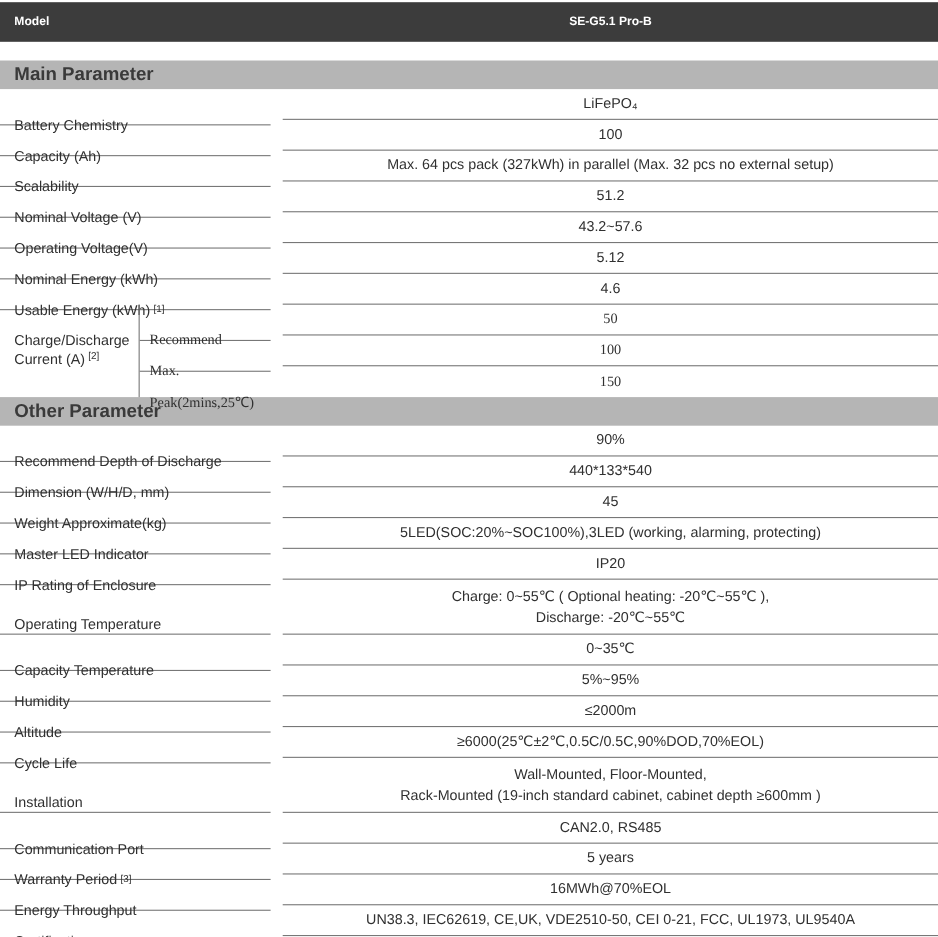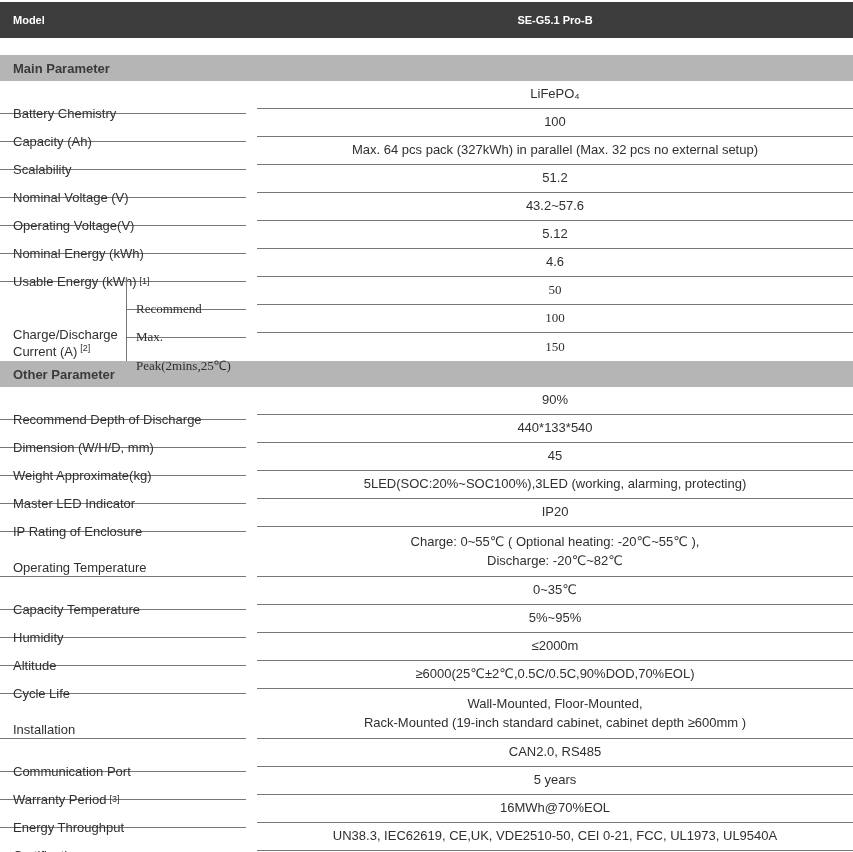--- a/index.html
+++ b/index.html
@@ -19,21 +19,21 @@
     color:#ffffff; font-weight:bold; font-size:11px;
   }
   .model-bar .mlabel { width:246px; padding-left:13px; }
   .model-bar .mgap   { width:11px; }
   .model-bar .mvalue { flex:1; text-align:center; }
 
   
   .section-bar {
     height:26px; display:flex; align-items:center;
     background:var(--bar-gray,#b5b5b5);
-    color:#3a3a3a; font-weight:bold; font-size:13px;
+    color:#3a3a3a; font-weight:bold; font-size:17px;
     padding-left:13px;
   }
 
   
   .row { display:flex; height:28px; font-size:13px; }
   .row.multi { height:50px; }
   .cell {
     display:flex; align-items:center;
     border-bottom:1.4px solid var(--rule,#777777);
   }
@@ -43,21 +43,21 @@
     flex:1; flex-direction:column; justify-content:center;
     text-align:center; line-height:1.45;
   }
 
   sup { font-size:9px; margin-left:3px; line-height:0; }
 
   
   .group { display:flex; }
   .group-label {
     width:127px; padding-left:13px;
-    display:flex; align-items:flex-end;
+    display:flex; align-items:center;
     border-right:1.4px solid var(--rule,#777777);
     font-size:13px; line-height:1.3;
   }
   .group-rows { flex:1; display:flex; flex-direction:column;font-family:Liberation Serif, serif; }
   .group-rows .row .cell.label { width:119px; padding-left:9px; }
   .group-rows .row:last-child .cell { border-bottom:none; }
 </style>
 </head>
 <body>
 
@@ -192,21 +192,21 @@
         <div class="gap"></div>
         <div class="cell value">
           <div>IP20</div>
         </div>
       </div>
       <div class="row multi">
         <div class="cell label">Operating Temperature</div>
         <div class="gap"></div>
         <div class="cell value">
           <div>Charge: 0~55℃ ( Optional heating: -20℃~55℃ ),</div>
-          <div>Discharge: -20℃~82℃</div>
+          <div>Discharge: -20℃~55℃</div>
         </div>
       </div>
       <div class="row">
         <div class="cell label">Capacity Temperature</div>
         <div class="gap"></div>
         <div class="cell value">
           <div>0~35℃</div>
         </div>
       </div>
       <div class="row">

